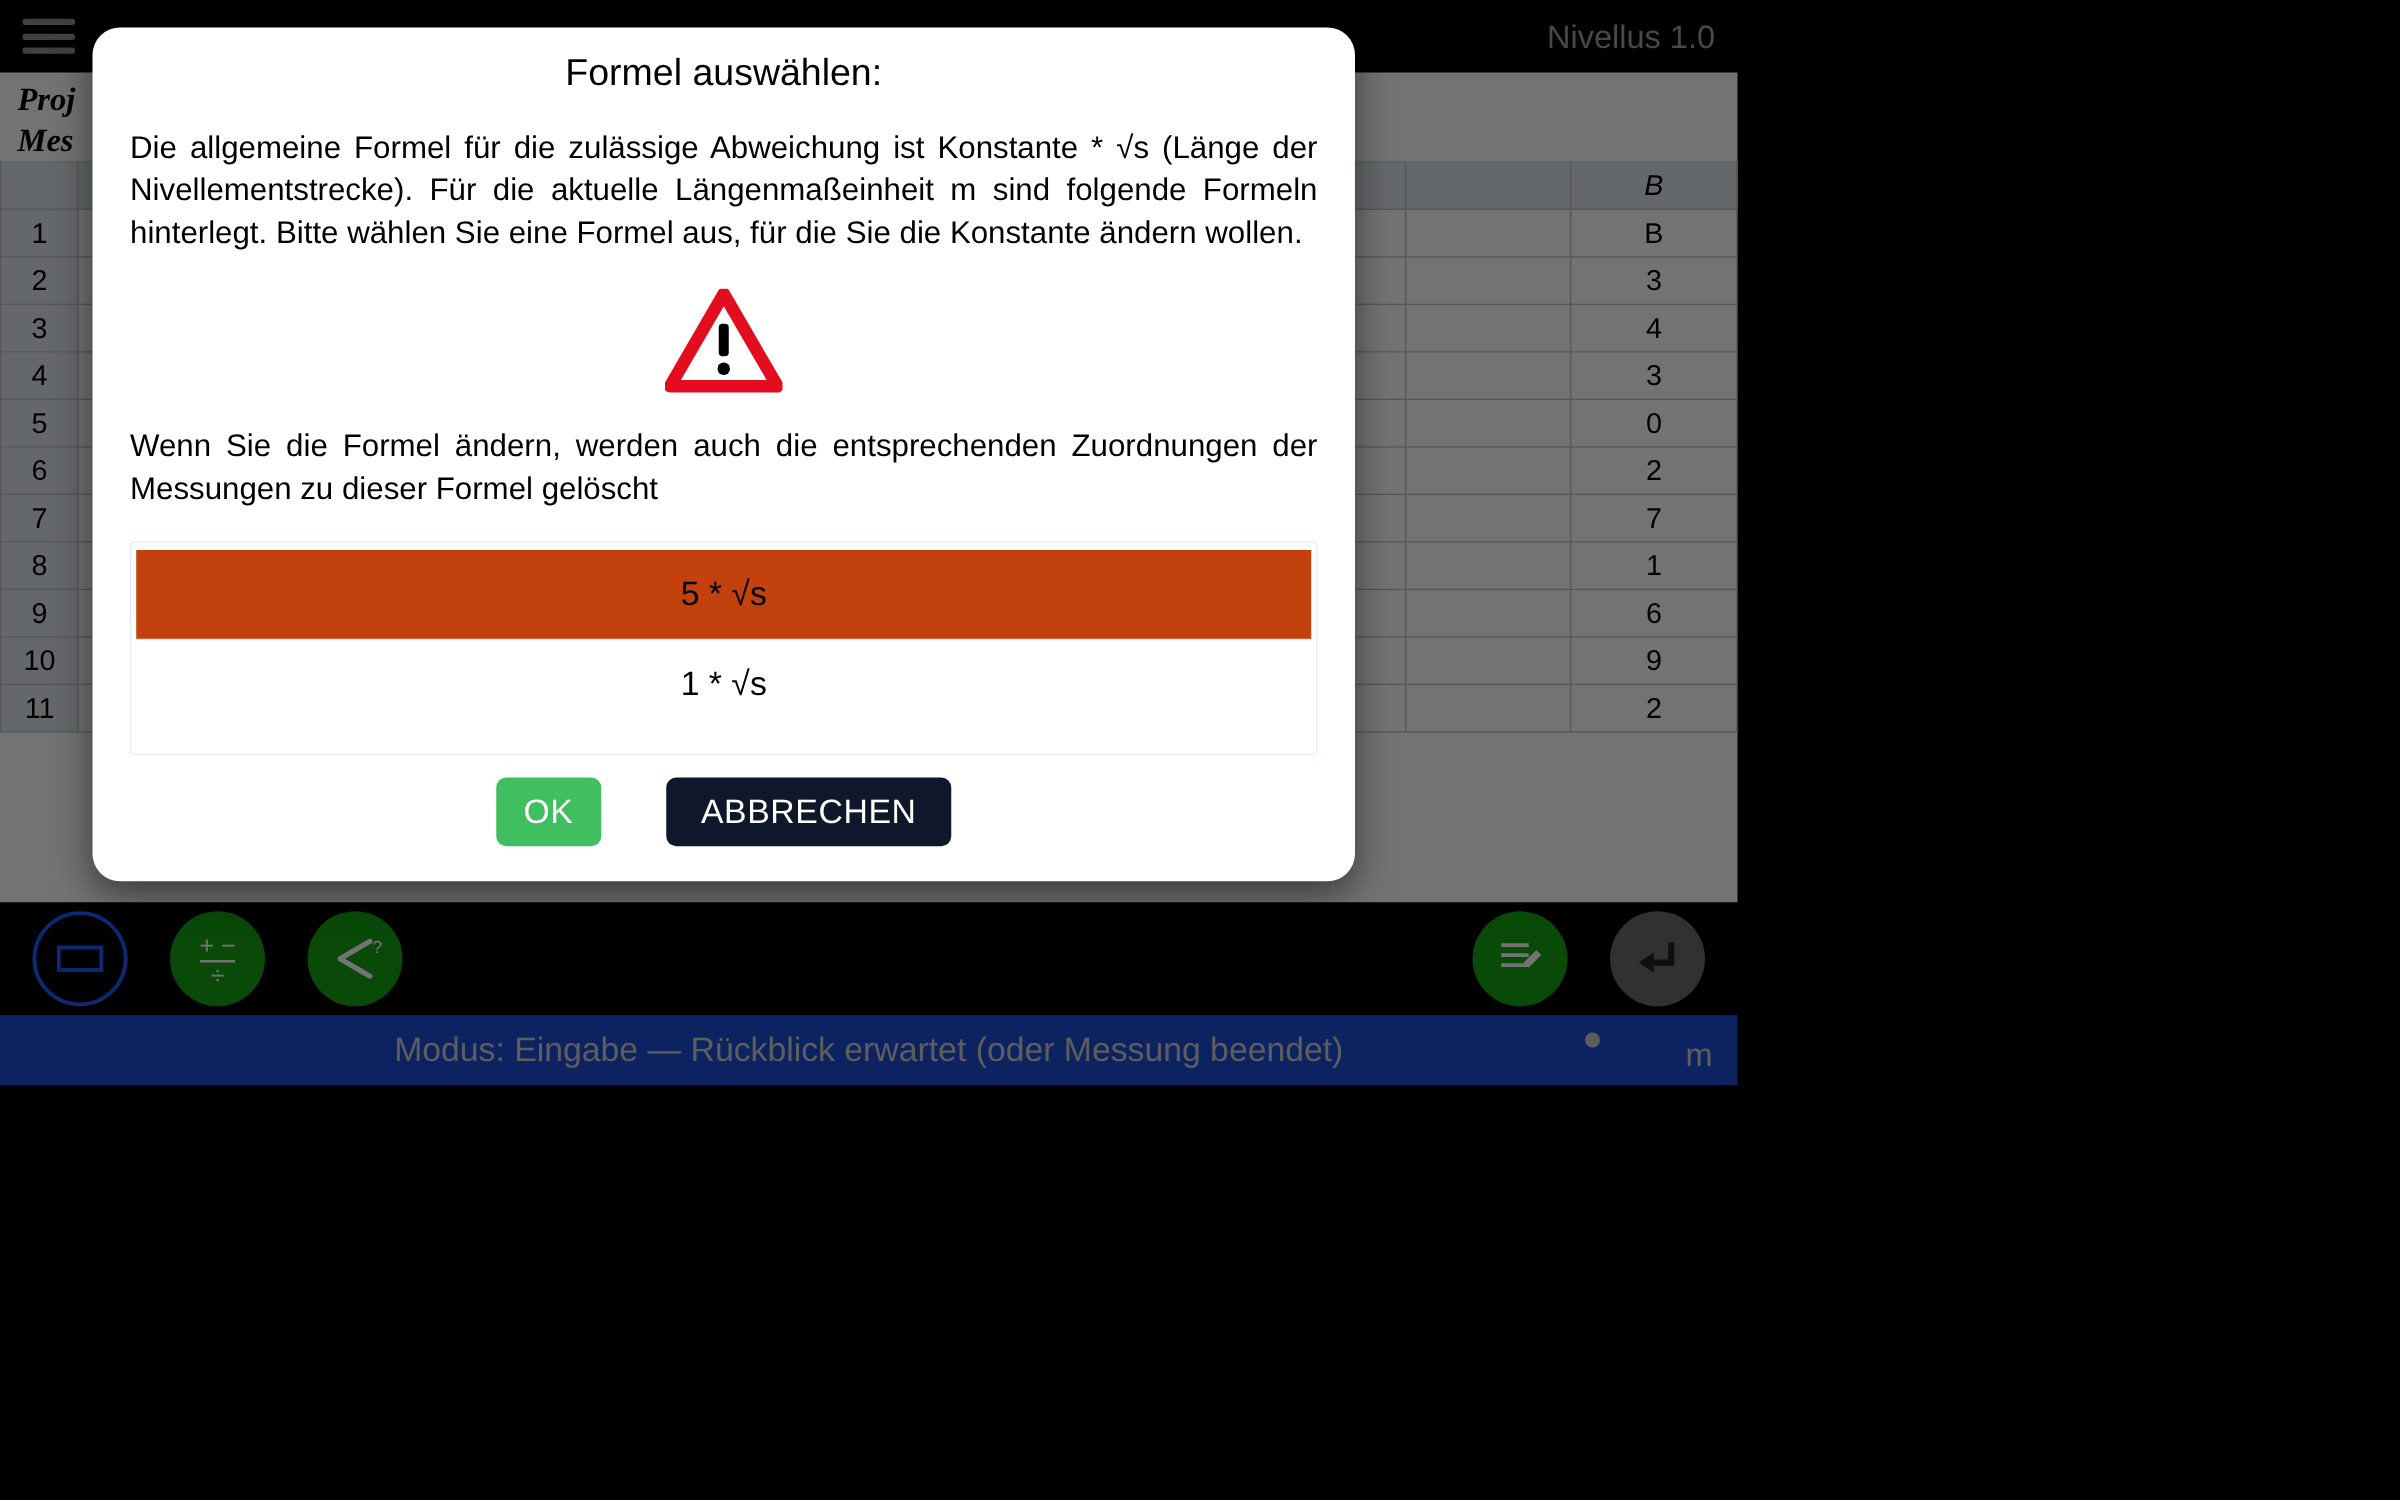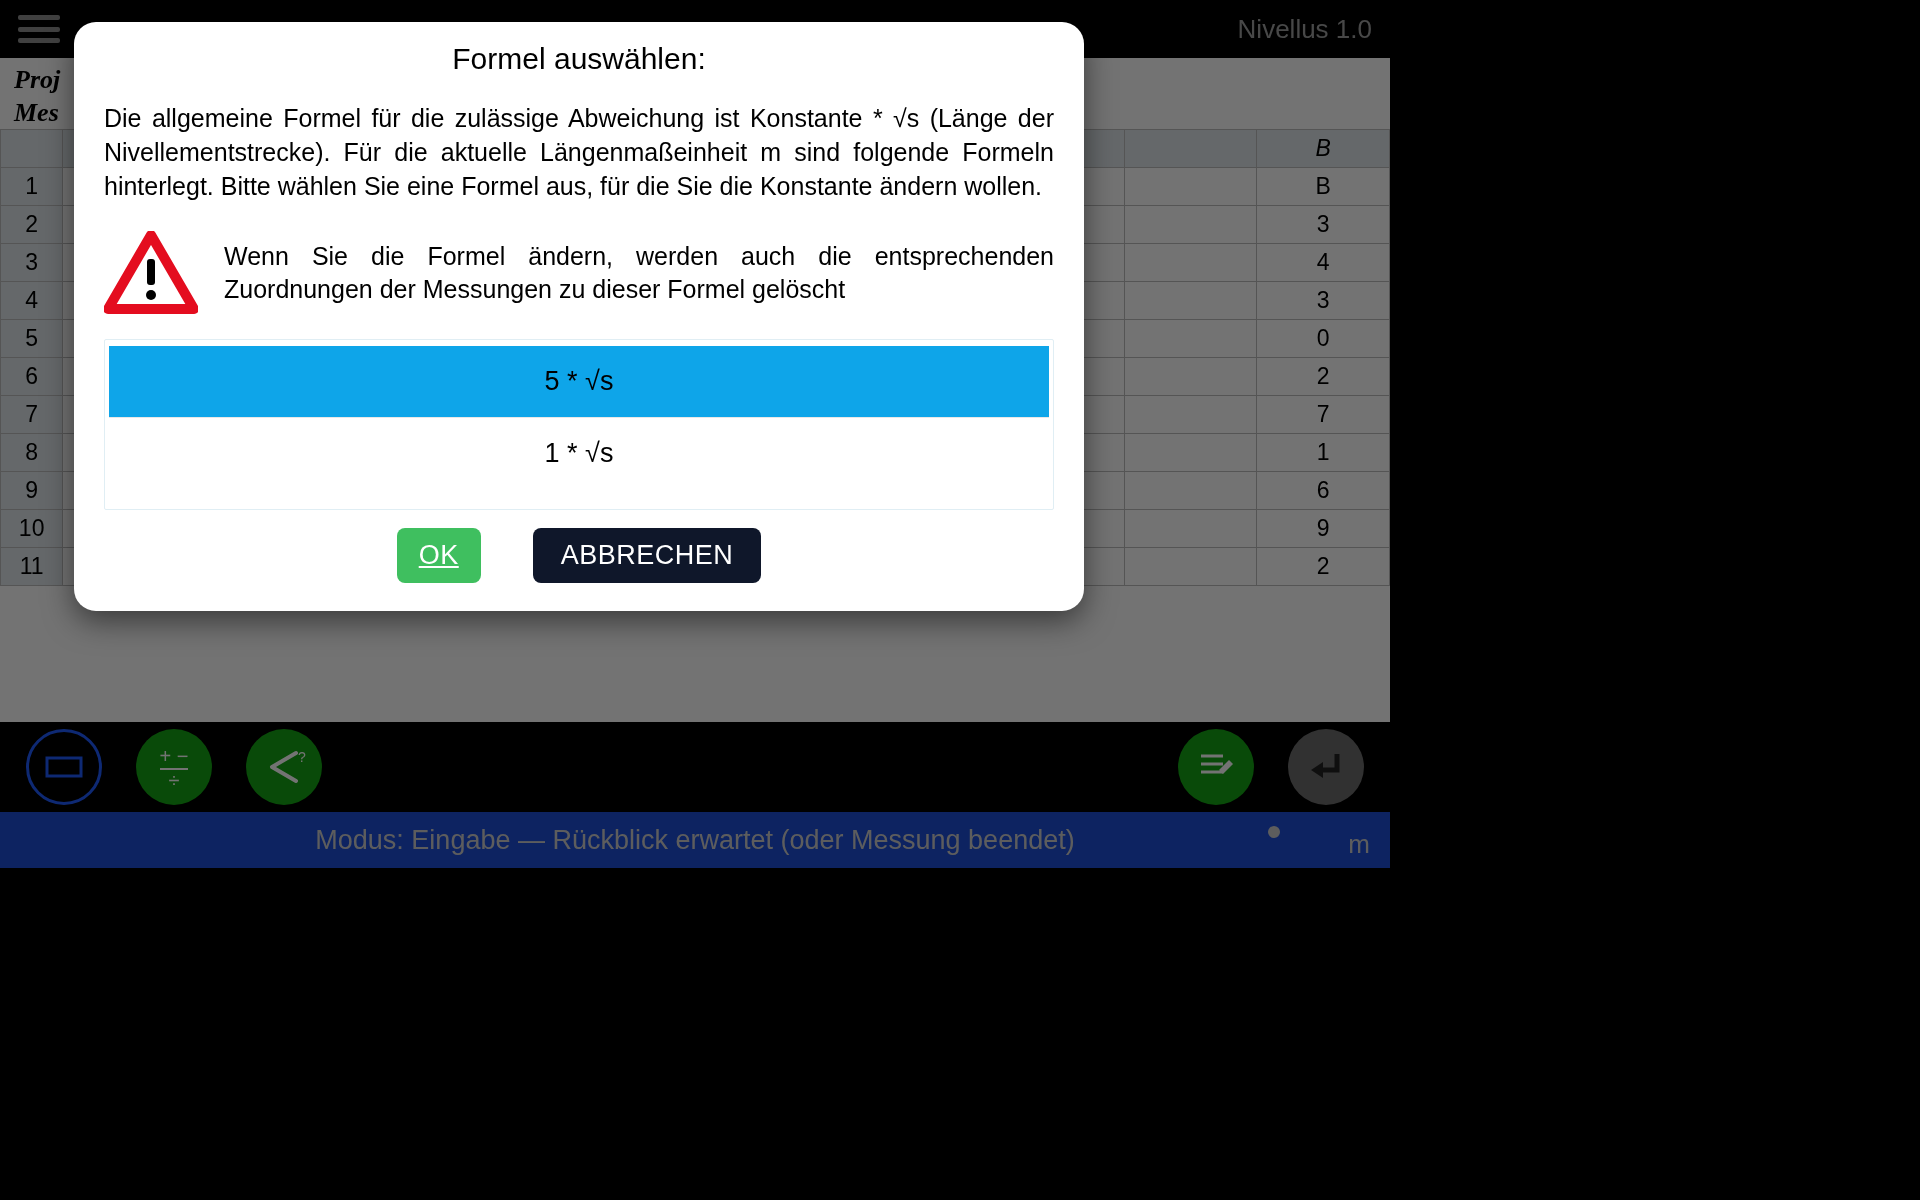--- a/index.html
+++ b/index.html
@@ -140,20 +140,21 @@
   }
   .dialog p.desc {
     font-size: 25px;
     line-height: 1.35;
     text-align: justify;
     margin-bottom: 28px;
   }
   .warn-row {
     display: flex; align-items: center; gap: 26px;
     margin-bottom: 24px;
+    flex-direction: column;
   }
   .warn-icon { flex: 0 0 auto; }
   .warn-text {
     font-size: 25px;
     line-height: 1.35;
     text-align: justify;
     flex: 1;
   }
   .option-list {
     border: 1px solid #e0eef4;
@@ -164,33 +165,33 @@
   .option {
     margin: 0 4px;
     padding: 20px 0;
     font-size: 27px;
     text-align: center;
     border-bottom: 1px solid #e8e8e8;
     cursor: pointer;
   }
   .option:last-child { border-bottom: none; }
   .option.selected {
-    background: #0ea5e9;
+    background: #c2410c;
   }
   .dialog-buttons {
     display: flex; justify-content: center; gap: 52px;
   }
   .btn {
     border: none; border-radius: 8px;
     color: #fff; font-size: 27px; font-weight: 400;
     padding: 12px 22px;
     cursor: pointer;
     letter-spacing: 0.5px;
   }
-  .btn-ok { background: #3fbf5f; text-decoration: underline; }
+  .btn-ok { background: #3fbf5f; }
   .btn-cancel { background: #0f172a; padding: 12px 28px; }
 
   
   svg { display: block; }
 </style>
 </head>
 <body>
 
 <div class="app-root">
 

